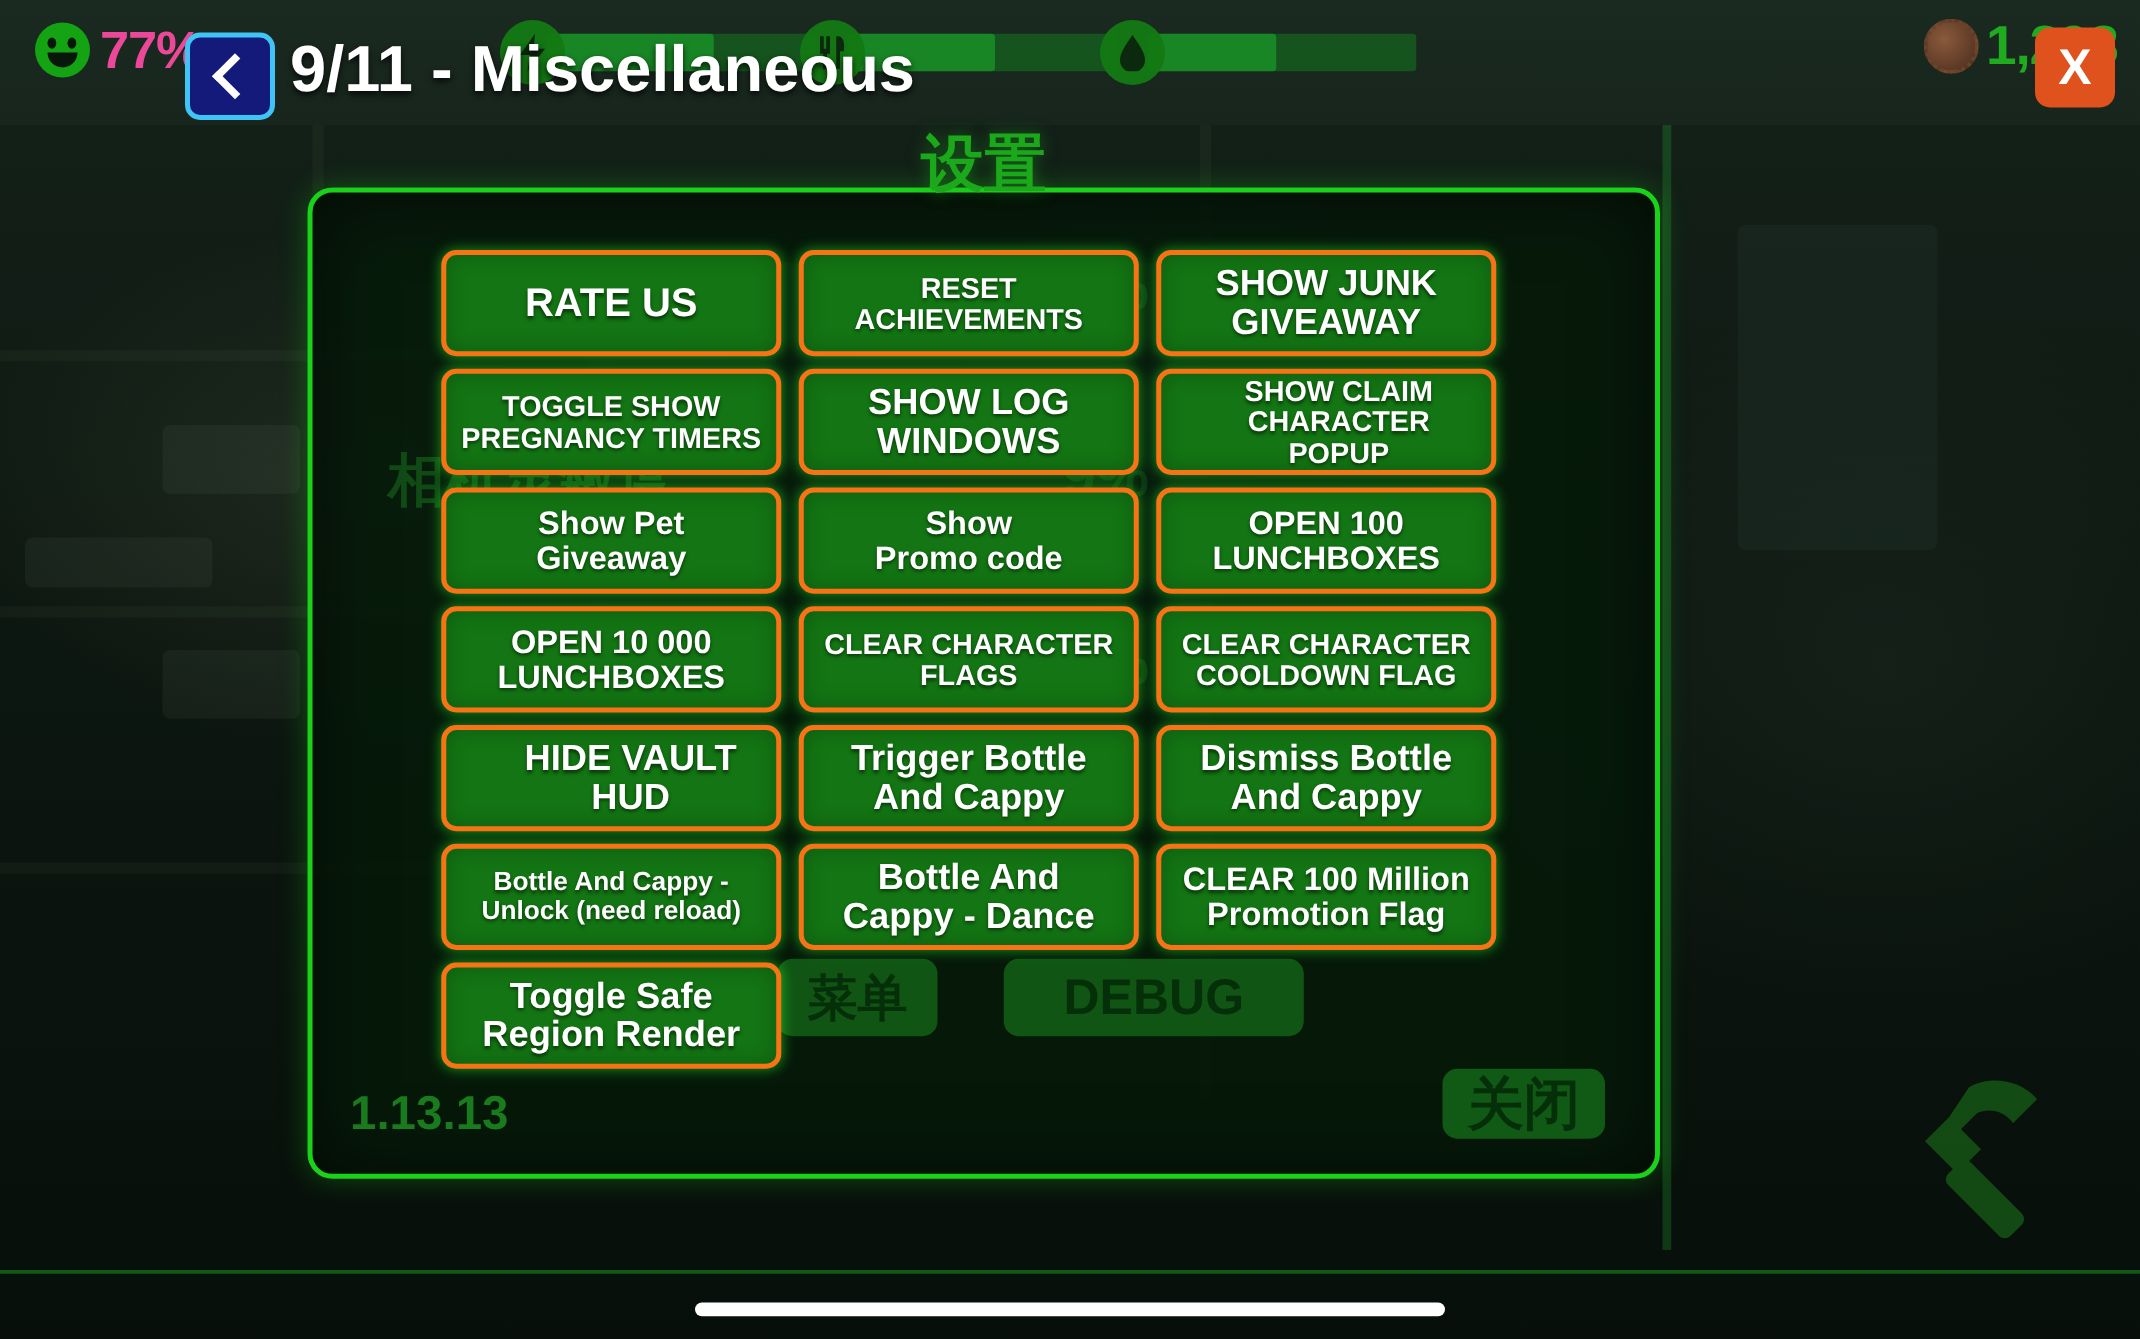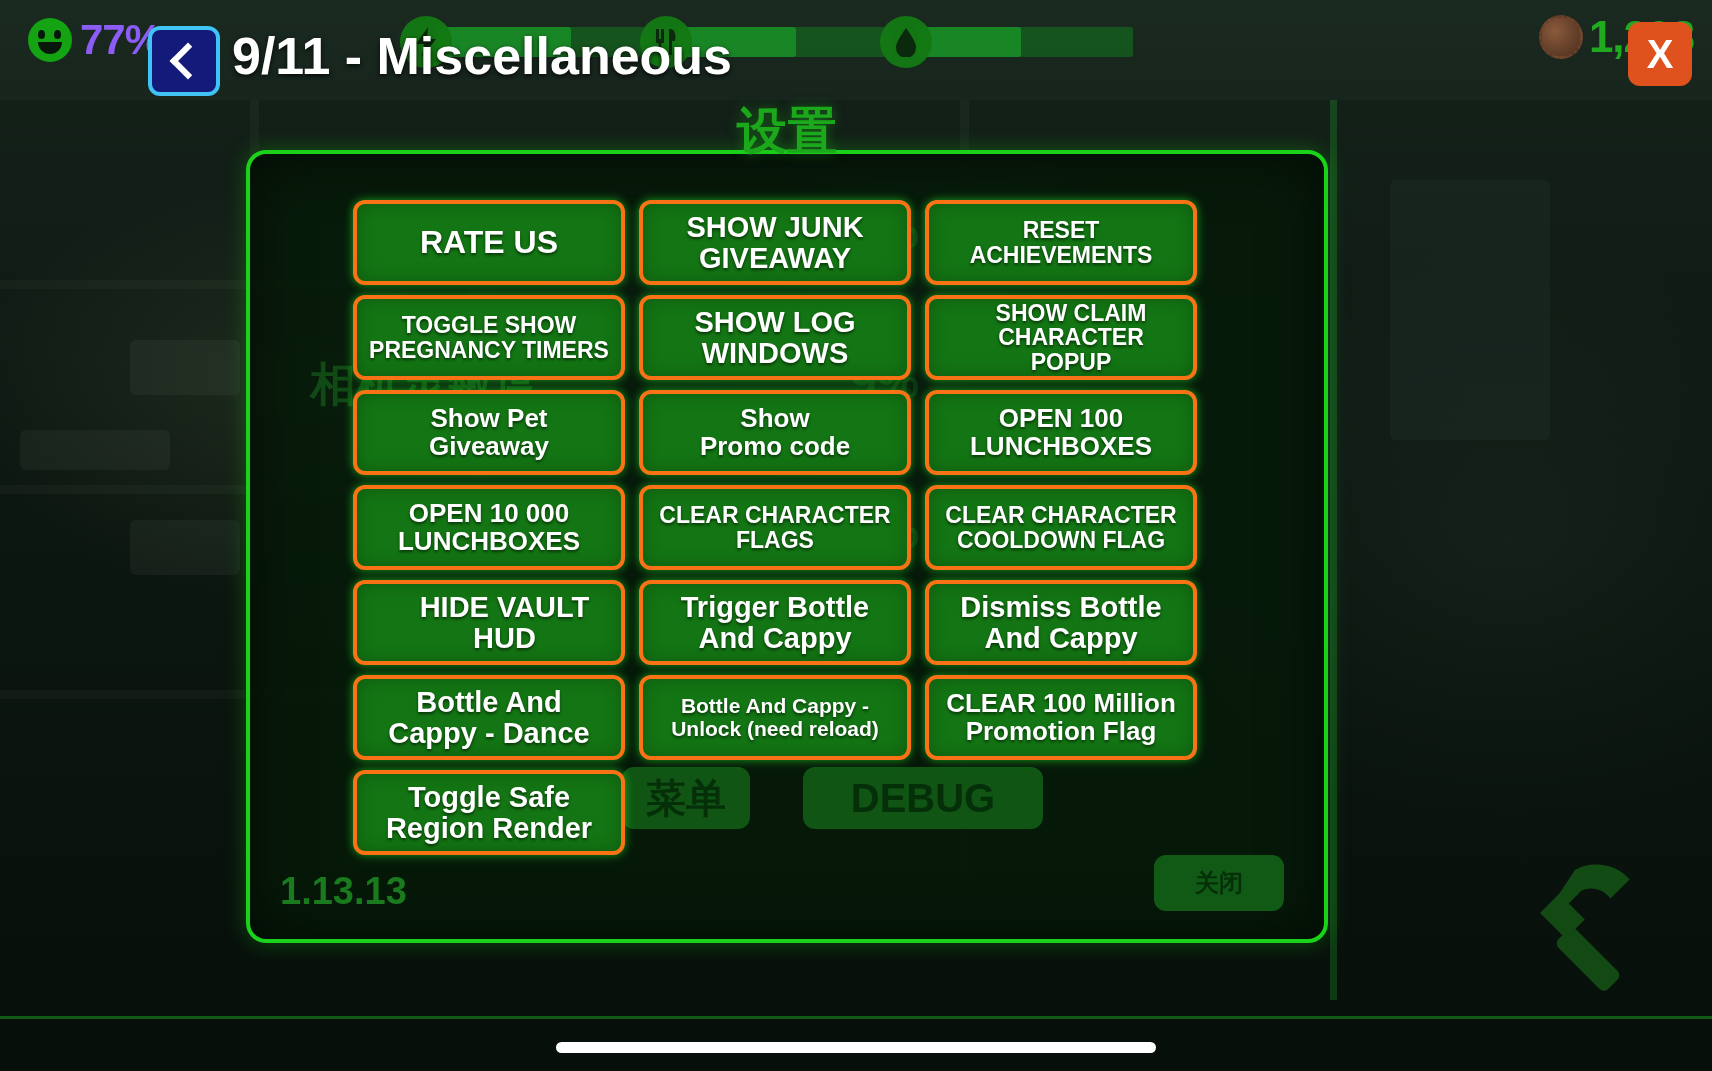--- a/index.html
+++ b/index.html
@@ -71,21 +71,21 @@
     background: #07180a;
     box-shadow: 16px 0 0 #07180a;
   }
   .smiley::after {
     content: ""; position: absolute; left: 10px; top: 24px;
     width: 24px; height: 12px;
     border-bottom-left-radius: 16px; border-bottom-right-radius: 16px;
     background: #07180a;
   }
   .hud-happy-val {
-    font-size: 42px; font-weight: bold; color: #8b5cf6;
+    font-size: 42px; font-weight: bold; color: #ec4899;
     letter-spacing: -1px;
   }
   .res-group {
     position: absolute; top: 16px;
     display: flex; align-items: center;
   }
   .res-icon {
     width: 52px; height: 52px; border-radius: 50%;
     background: #137a13; opacity: 0.95;
     display: flex; align-items: center; justify-content: center;
@@ -321,35 +321,35 @@
   <div class="bg-dialog">
     <div class="bg-dialog-title">设置</div>
 
     <div class="bg-ghost-text" style="left:60px; top:200px; font-size:46px;">相机灵敏度</div>
     <div class="bg-ghost-text" style="left:600px; top:50px; font-size:48px; color:rgba(32,150,40,0.22);">9%</div>
     <div class="bg-ghost-text" style="left:600px; top:200px; font-size:48px; color:rgba(32,150,40,0.22);">9%</div>
     <div class="bg-ghost-text" style="left:600px; top:350px; font-size:48px; color:rgba(32,150,40,0.22);">9%</div>
 
     <div class="bg-ghost-btn" style="left:372px; bottom:110px; width:128px; height:62px; font-size:40px;">菜单</div>
     <div class="bg-ghost-btn" style="left:553px; bottom:110px; width:240px; height:62px; font-size:40px;">DEBUG</div>
-    <div class="bg-ghost-btn" style="right:40px; bottom:28px; width:130px; height:56px; font-size:24px; background:rgba(20,105,24,0.82);">关闭</div>
+    <div class="bg-ghost-btn" style="right:40px; bottom:28px; width:130px; height:56px; font-size:45px; background:rgba(20,105,24,0.82);">关闭</div>
 
     <div class="bg-version">1.13.13</div>
   </div>
 
   <div class="debug-grid" id="debug-grid">
       <div class="dbg-btn s-xl">
         <span style="white-space: pre-line;">RATE US</span>
       </div>
+      <div class="dbg-btn s-sm">
+        <span style="white-space: pre-line;">RESET ACHIEVEMENTS</span>
+      </div>
       <div class="dbg-btn s-lg">
         <span style="white-space: pre-line;">SHOW JUNK
 GIVEAWAY</span>
-      </div>
-      <div class="dbg-btn s-sm">
-        <span style="white-space: pre-line;">RESET ACHIEVEMENTS</span>
       </div>
       <div class="dbg-btn s-sm">
         <span style="white-space: pre-line;">TOGGLE SHOW
 PREGNANCY TIMERS</span>
       </div>
       <div class="dbg-btn s-lg">
         <span style="white-space: pre-line;">SHOW LOG
 WINDOWS</span>
       </div>
       <div class="dbg-btn s-sm">
@@ -385,27 +385,27 @@
 HUD</span>
       </div>
       <div class="dbg-btn s-lg">
         <span style="white-space: pre-line;">Trigger Bottle
 And Cappy</span>
       </div>
       <div class="dbg-btn s-lg">
         <span style="white-space: pre-line;">Dismiss Bottle
 And Cappy</span>
       </div>
-      <div class="dbg-btn s-lg">
-        <span style="white-space: pre-line;">Bottle And
-Cappy - Dance</span>
-      </div>
       <div class="dbg-btn s-xs">
         <span style="white-space: pre-line;">Bottle And Cappy -
 Unlock (need reload)</span>
+      </div>
+      <div class="dbg-btn s-lg">
+        <span style="white-space: pre-line;">Bottle And
+Cappy - Dance</span>
       </div>
       <div class="dbg-btn s-md">
         <span style="white-space: pre-line;">CLEAR 100 Million
 Promotion Flag</span>
       </div>
       <div class="dbg-btn s-lg">
         <span style="white-space: pre-line;">Toggle Safe
 Region Render</span>
       </div>
       <div class="dbg-btn empty">

